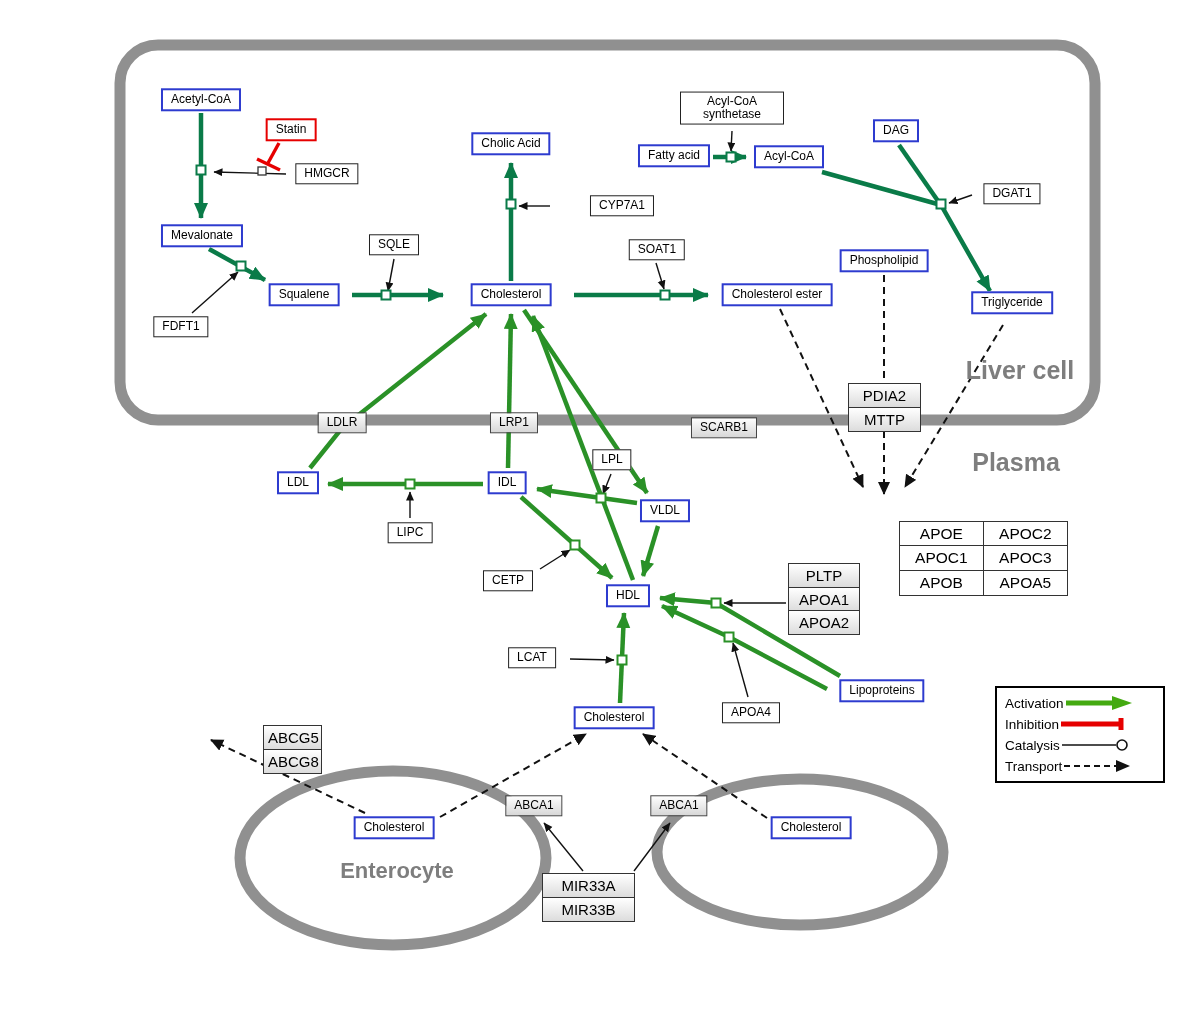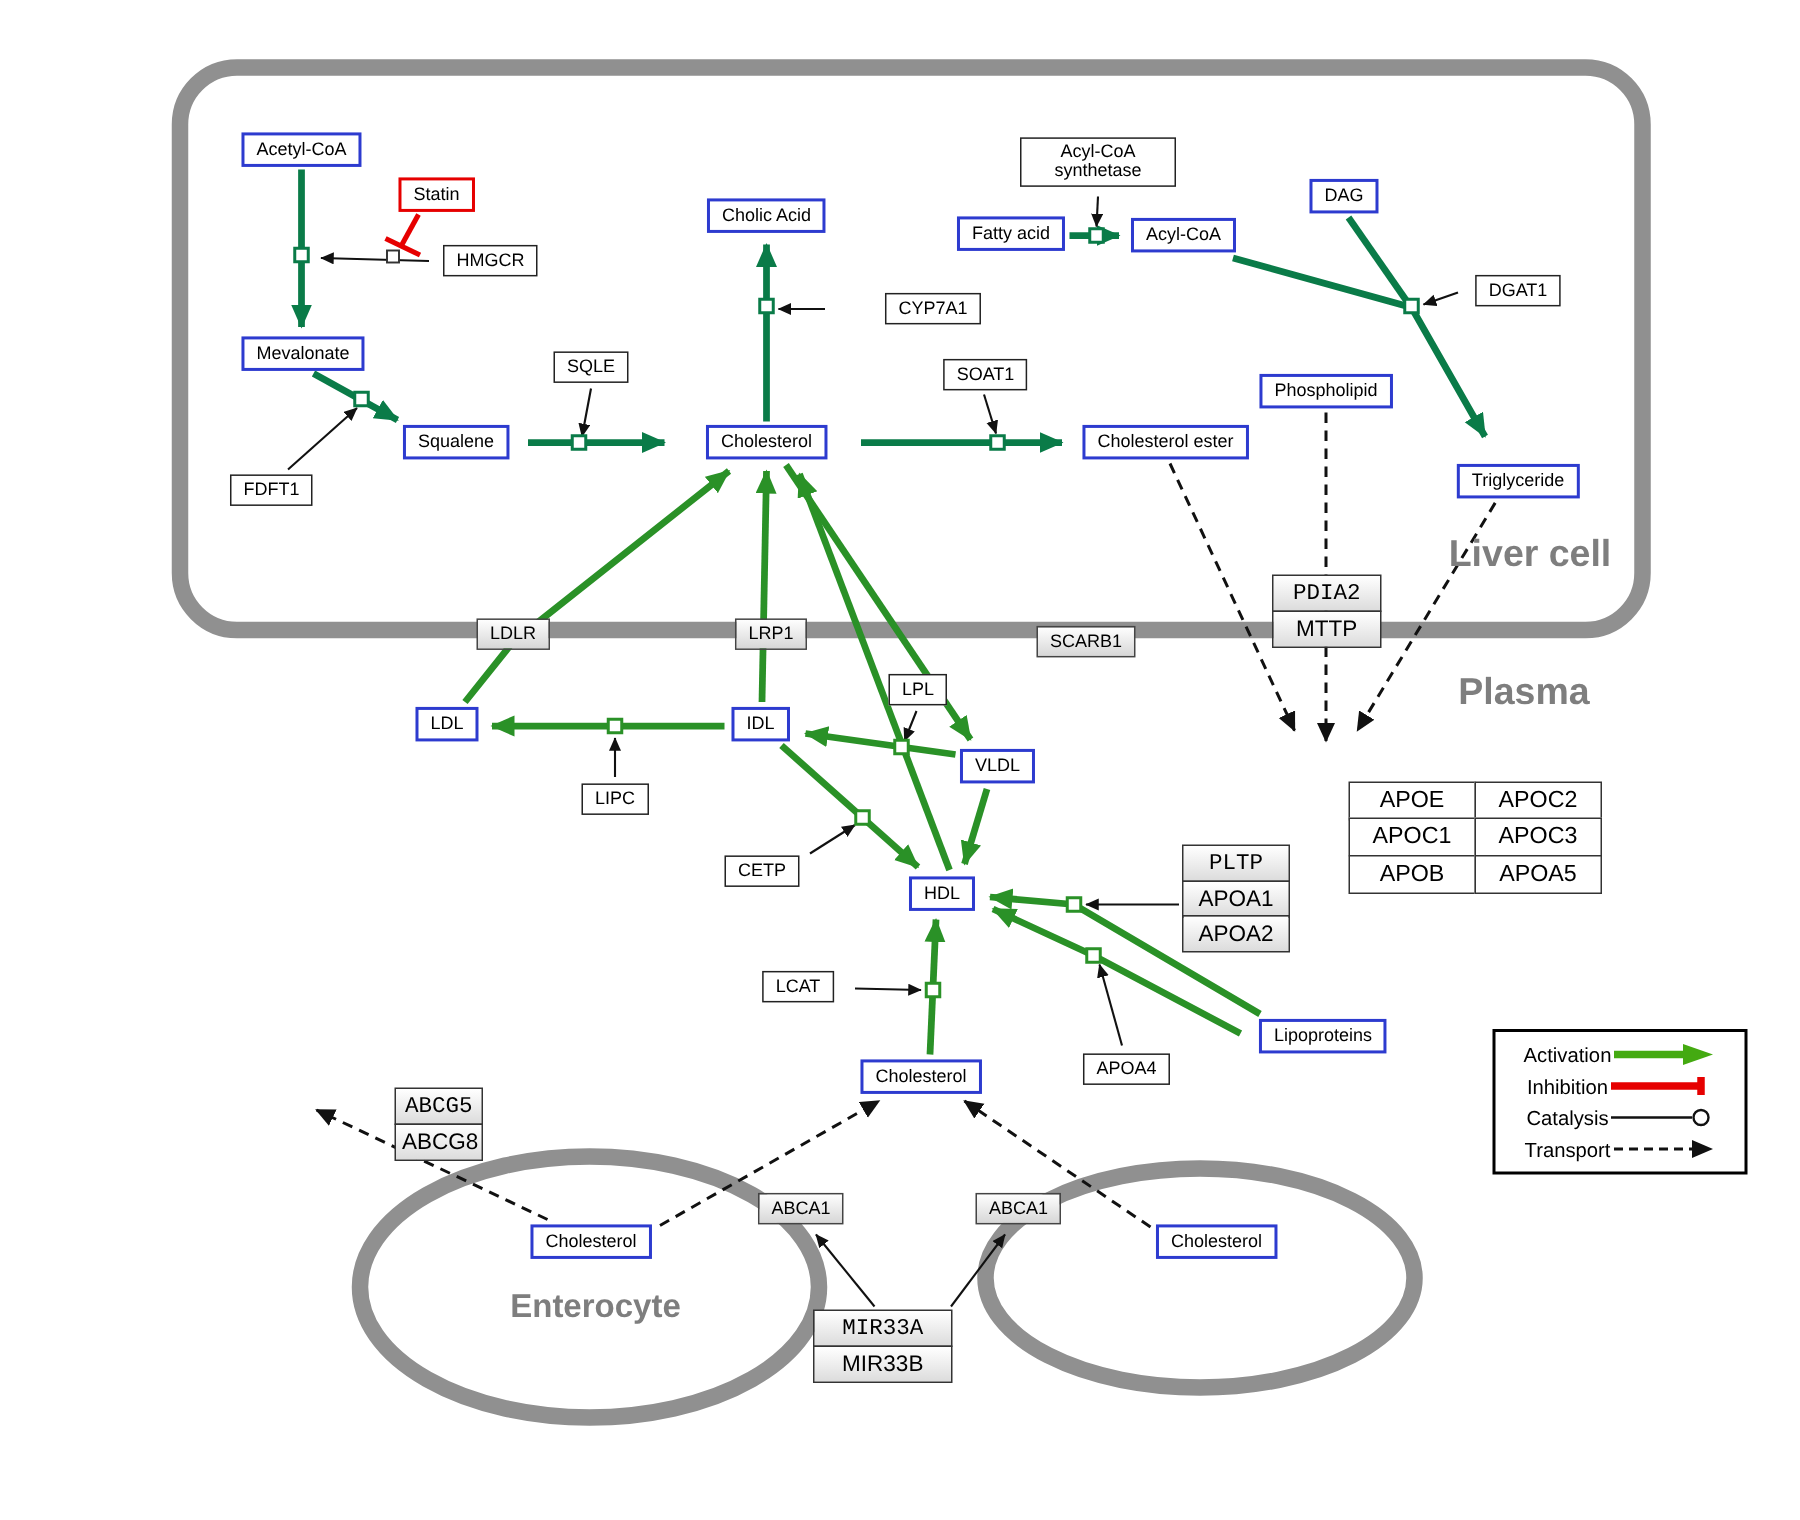--- a/index.html
+++ b/index.html
@@ -25,37 +25,37 @@
   .metab{border:2.3px solid var(--metabolite-border,#2d3bcf);}
   .enz{border:1.4px solid #222;}
   .statin{border:2.3px solid var(--inhibition-red,#e60000);}
   .memb{border:1.4px solid #444;background:linear-gradient(#fefefe,#d7d7d7);}
   .two-line{white-space:normal;width:90px;padding:2px 6px;}
 
   
   .stack{position:absolute;}
   .stack .cell{border:1.3px solid #333;background:linear-gradient(#fff,#dcdcdc);
         margin-top:-1.3px;padding:3px 4px;text-align:center;font-size:15px;}
-  .stack .cell:first-child{margin-top:0;font-family:Liberation Mono, monospace;}
+  .stack .cell:first-child{margin-top:0;}
 
   
   .apo-table{position:absolute;display:grid;grid-template-columns:84px 84px;}
   .apo-table .cell{border:1.3px solid #333;background:#fff;margin-left:-1.3px;margin-top:-1.3px;
         padding:3px 0;text-align:center;font-size:15.5px;}
 
   
   .region{position:absolute;transform:translate(-50%,-50%);font-weight:bold;
         color:var(--label-gray,#7e7e7e);white-space:nowrap;}
   .r-big{font-size:25px;}
   .r-med{font-size:22px;}
 
   
   .legend{position:absolute;border:2.2px solid #000;background:#fff;width:150px;
         padding:7px 8px;display:flex;flex-direction:column;gap:5px;font-size:13.5px;}
-  .legend-row{display:flex;align-items:center;justify-content:center;}
+  .legend-row{display:flex;align-items:center;justify-content:flex-start;}
 </style>
 </head>
 <body>
 
 <div id="canvas">
 
   <svg id="edges" width="1200" height="1013" viewBox="0 0 1200 1013">
     <defs>
       <marker id="mSyn" markerUnits="userSpaceOnUse" markerWidth="18" markerHeight="16" refX="15" refY="7" orient="auto">
         <path d="M0,0 L16,7 L0,14 z" fill="#0a7b48"></path>
@@ -163,21 +163,21 @@
   <div class="node metab" style="left:511px;top:144px">Cholic Acid</div>
   <div class="node enz" style="left:622px;top:206px">CYP7A1</div>
   <div class="node enz" style="left:657px;top:250px">SOAT1</div>
   <div class="node metab" style="left:777px;top:295px">Cholesterol ester</div>
   <div class="node metab" style="left:674px;top:156px">Fatty acid</div>
   <div class="node enz two-line" style="left:732px;top:108px">Acyl-CoA synthetase</div>
   <div class="node metab" style="left:789px;top:157px">Acyl-CoA</div>
   <div class="node metab" style="left:896px;top:131px">DAG</div>
   <div class="node enz" style="left:1012px;top:194px">DGAT1</div>
   <div class="node metab" style="left:884px;top:261px">Phospholipid</div>
-  <div class="node metab" style="left:1012px;top:321px">Triglyceride</div>
+  <div class="node metab" style="left:1012px;top:303px">Triglyceride</div>
 
   <div class="node memb" style="left:342px;top:423px">LDLR</div>
   <div class="node memb" style="left:514px;top:423px">LRP1</div>
   <div class="node memb" style="left:724px;top:428px">SCARB1</div>
 
   <div class="stack" style="left:848px;top:383px;width:73px">
     <div class="cell">PDIA2</div>
     <div class="cell">MTTP</div>
   </div>
 

